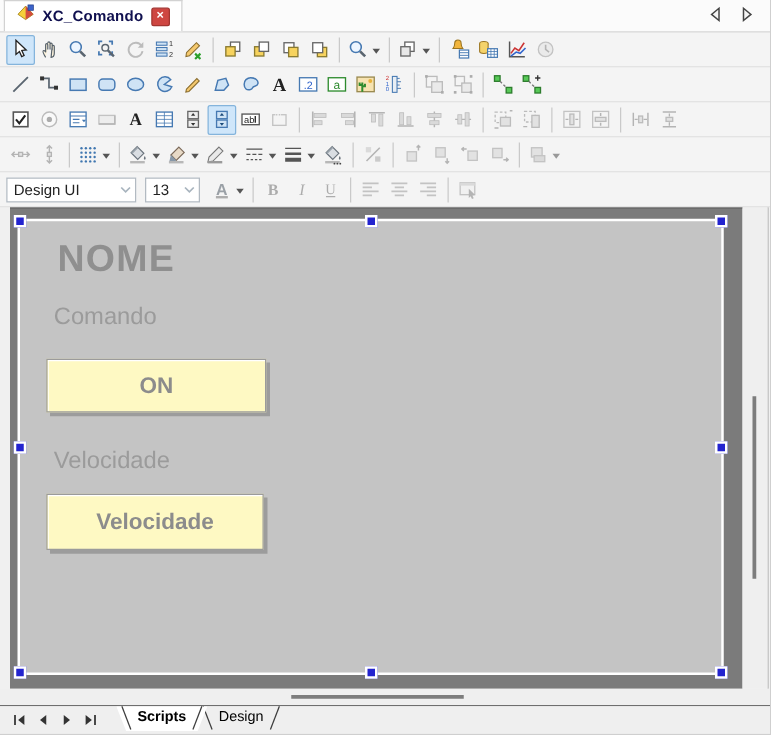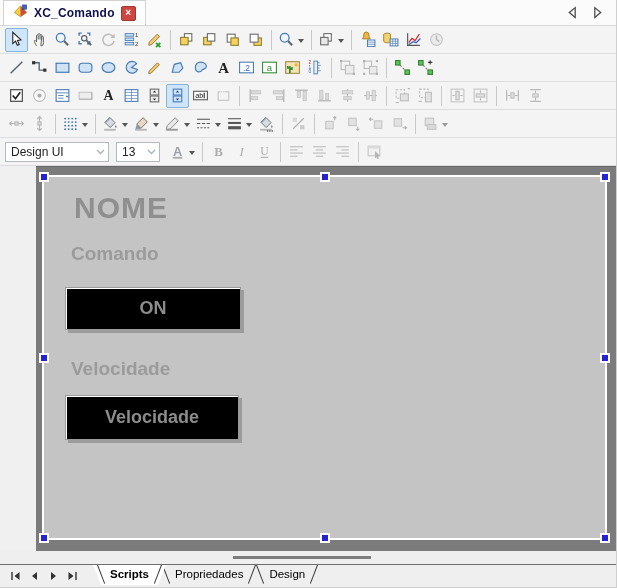--- a/index.html
+++ b/index.html
@@ -28,34 +28,34 @@
   .tb-sep { width:1px; height:20px; background:#c9c9c9; margin:0 4px; flex:none; }
   .caret { width:0; height:0; border:3px solid transparent; border-top:4px solid #555;
     margin:6px 1px 0 3px; }
   .dis svg { filter:grayscale(1) opacity(.45); }
   .dis .caret { border-top-color:#999; }
   .combo { height:20px; background:#fff; border:1px solid #b2bac2; display:flex;
     align-items:center; font-size:12px; color:#222; margin-right:7px; }
   .combo .val { padding:0 5px; flex:1; white-space:nowrap; }
   .combo .dd  { width:16px; display:flex; align-items:center; justify-content:center; }
   
-  .canvas-row { display:flex; height:385px;padding-left:28px; }
+  .canvas-row { display:flex; height:385px; }
   .cv-pad  { width:8px; background:#f0f0f0; flex:none; }
   .cv-main { width:586px; background:#7b7b7b; position:relative; flex:none;
     border-top:1px solid #676767; }
   .form { position:absolute; left:8px; top:10px; width:561px; height:361px;
     background:#c4c4c4; box-shadow:0 0 0 2px #ffffff; }
   .handle { position:absolute; width:10px; height:10px; background:#2323cf;
     border:2px solid #ffffff; z-index:5; }
   .f-heading { position:absolute; left:30px; top:14px; font-size:30px; font-weight:bold;
     color:#8f8f8f; letter-spacing:1px; }
-  .f-label { position:absolute; font-size:19px; font-weight:bold; color:#9b9b9b; }
+  .f-label { position:absolute; font-size:19px; font-weight:normal; color:#9b9b9b; }
   .f-label.cmd { left:27px; top:66px; }
   .f-label.vel { left:27px; top:181px; }
-  .f-btn { position:absolute; left:21px; background:#000000; border:1px solid #9b9b9b;
+  .f-btn { position:absolute; left:21px; background:#fef9c3; border:1px solid #9b9b9b;
     box-shadow:3px 3px 0 #9c9c9c, inset 1px 1px 0 #ffffff;
     display:flex; align-items:center; justify-content:center;
     font-size:18px; font-weight:bold; color:#8c8c8c; }
   .f-btn.on  { top:110px; width:176px; height:43px; }
   .f-btn.vel { top:218px; width:174px; height:45px; }
   .vtrack { width:20px; background:#efefef; position:relative; flex:none; }
   .vthumb { position:absolute; left:8px; top:151px; width:3px; height:146px; background:#7d7d7d; }
   .vline  { width:1px; background:#ababab; flex:none; }
   .vedge  { width:2px; background:#f0f0f0; flex:none; }
   
@@ -951,17 +951,16 @@
       </span>
       <span class="nbtn">
         <svg width="13" height="12" viewBox="0 0 13 12">
             <path d="M10 2v8" stroke="#333" stroke-width="1.4"></path>
             <path d="M2.5 2l5 4-5 4z" fill="#333"></path>
           </svg>
       </span>
     </div>
     <div class="tabs">
         <div class="sheet-tab active"><span class="bgfill"></span><span class="sl"></span><span class="sr"></span><span class="lbl">Scripts</span></div>
-        <div class="sheet-tab"><span class="bgfill"></span><span class="sl"></span><span class="sr"></span><span class="lbl">Propriedades</span></div>
         <div class="sheet-tab"><span class="bgfill"></span><span class="sl"></span><span class="sr"></span><span class="lbl">Design</span></div>
       </div>
   </div>
 </div>
 
 </body></html>

